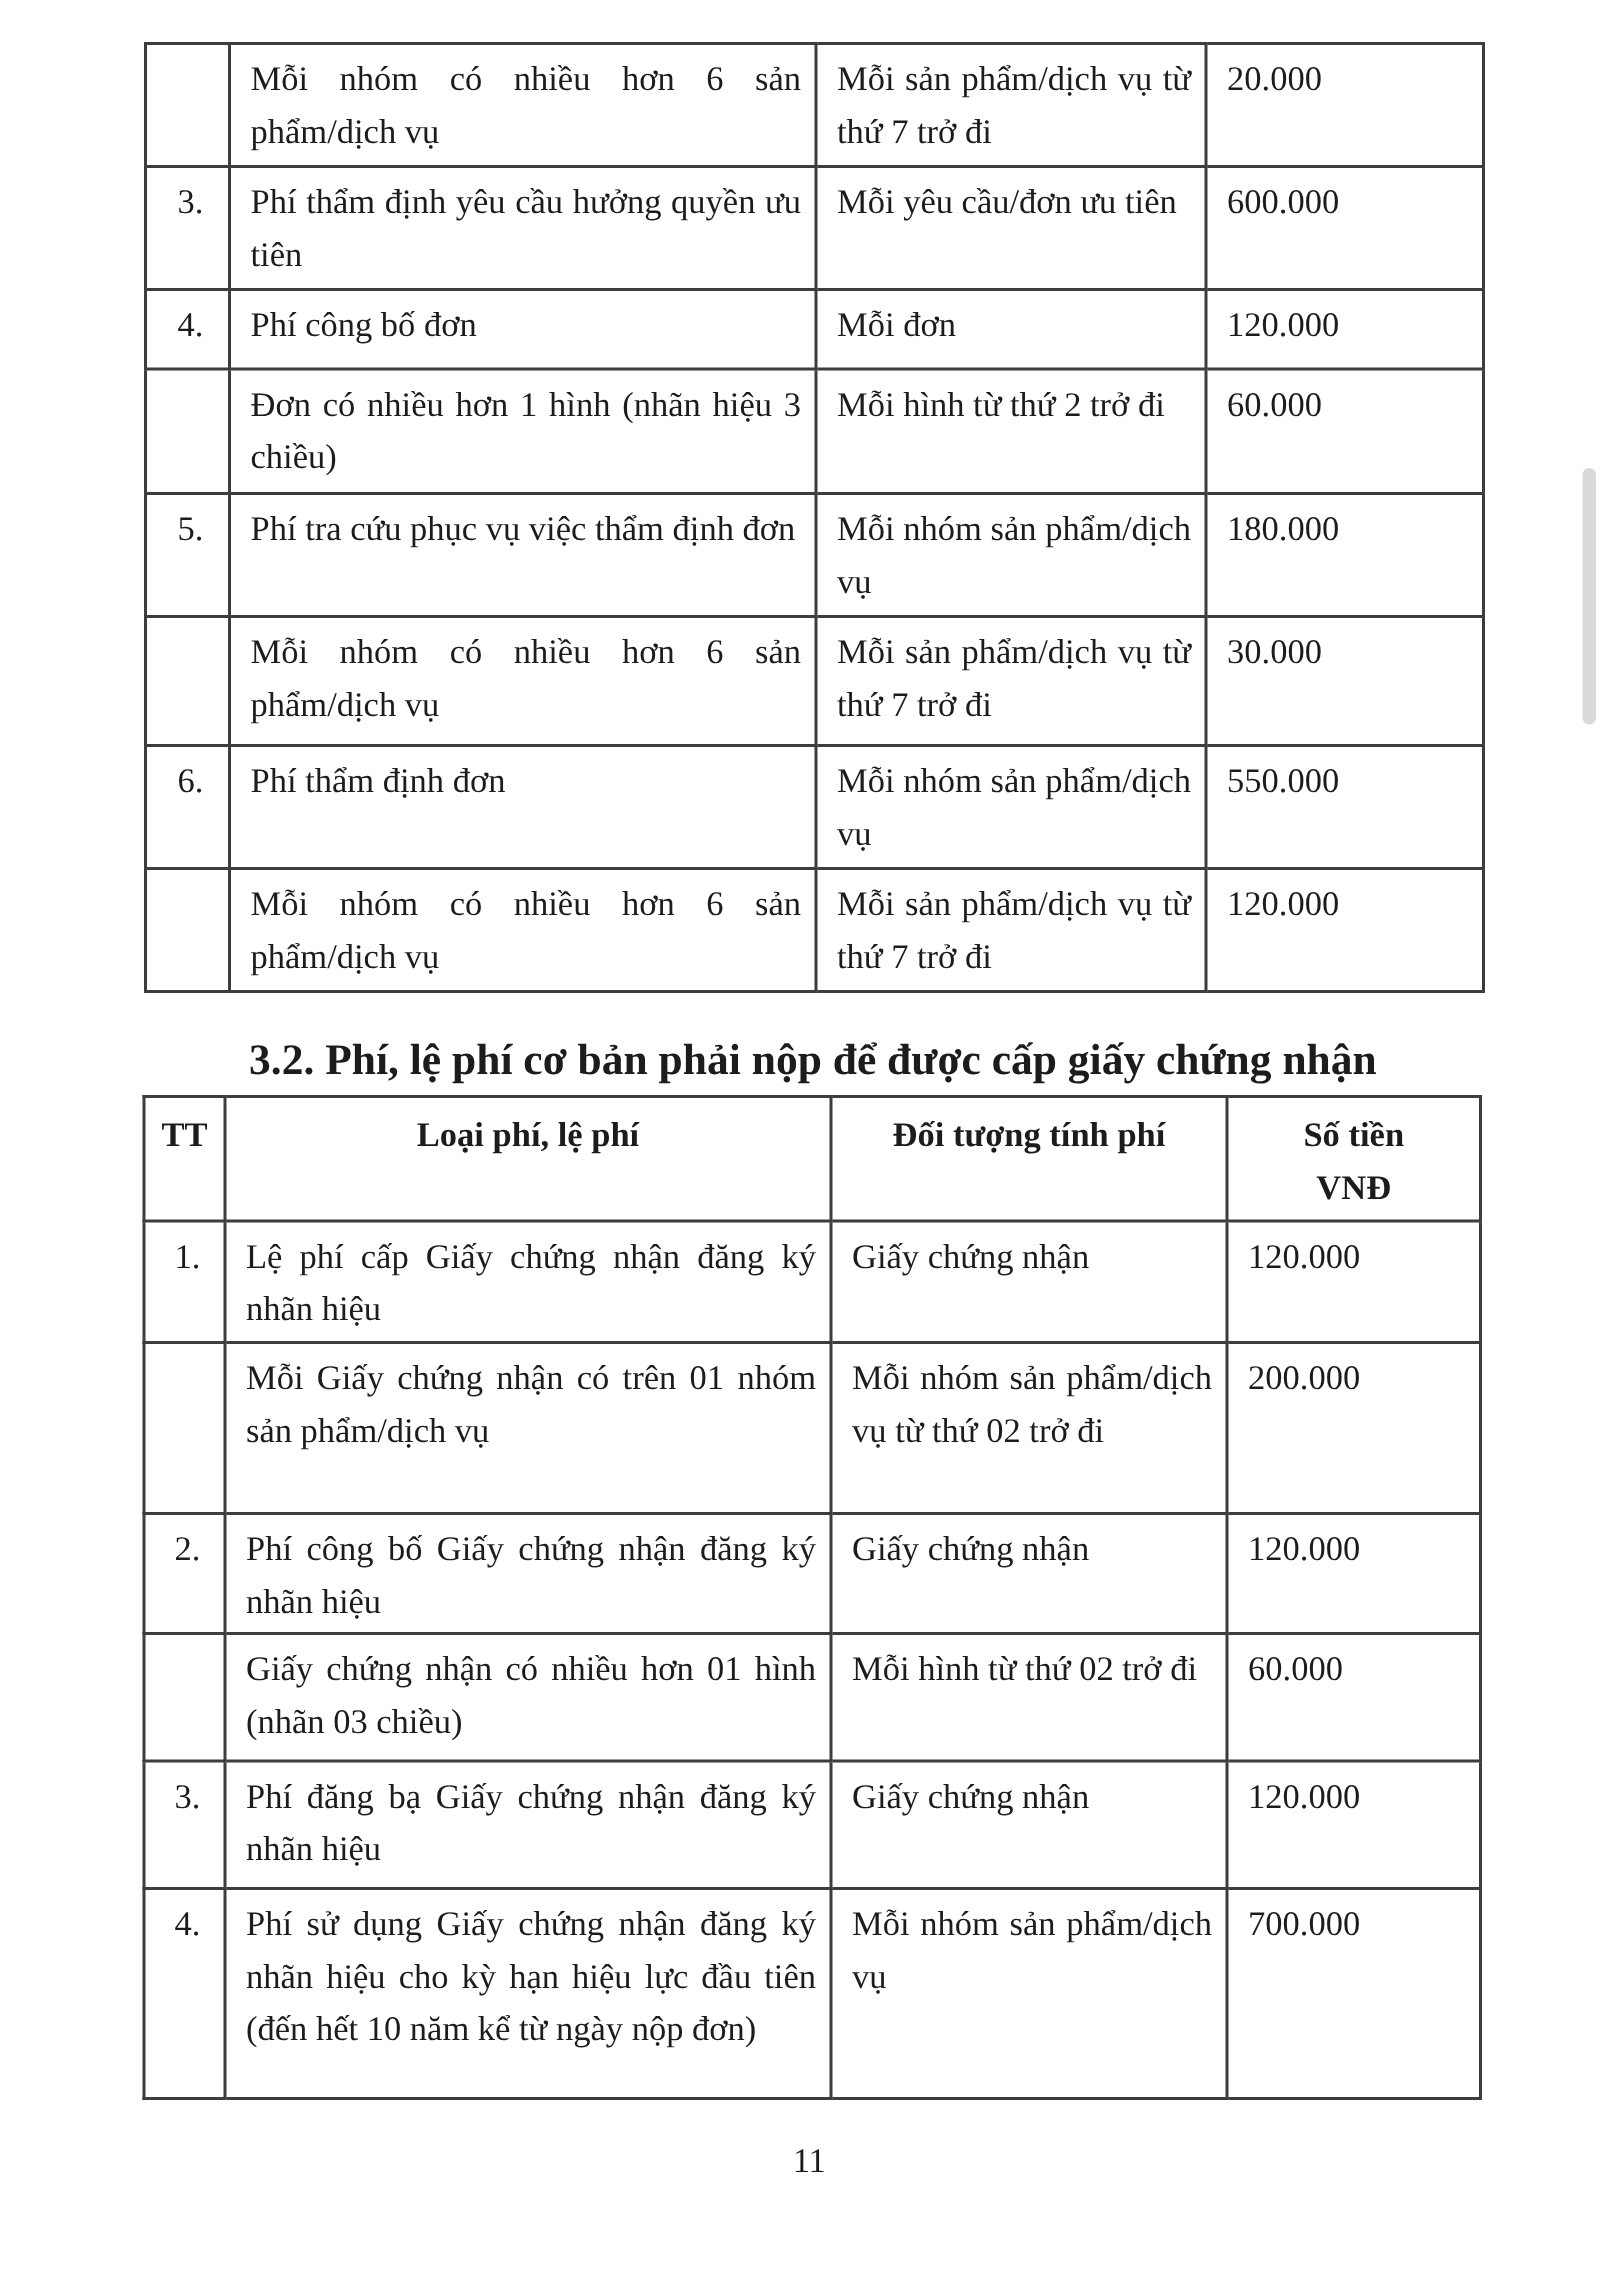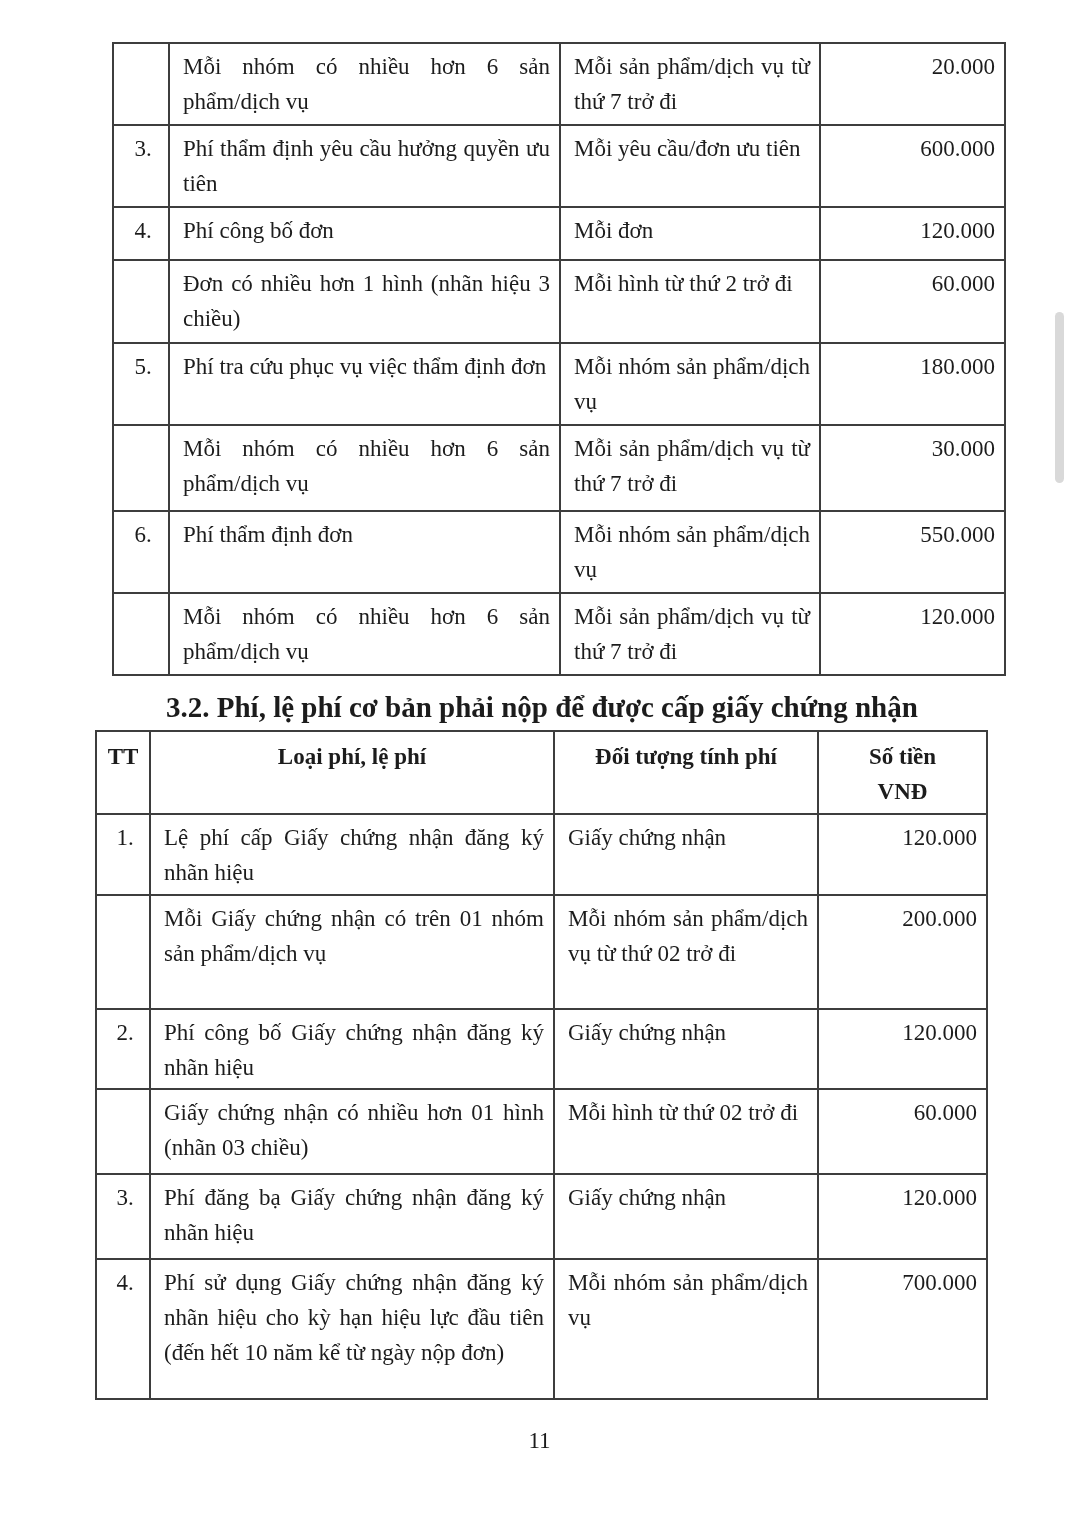--- a/index.html
+++ b/index.html
@@ -20,27 +20,27 @@
     border: 2px solid #3d3d3d;
     vertical-align: top;
     font-size: 23px;
     line-height: 35px;
     padding: 5px 9px 3px 13px;
     overflow: hidden;
     font-weight: normal;
   }
   td.cell-text { text-align: justify; }
   td.cell-tt { text-align: center; padding: 5px 2px 3px 2px; }
-  td.cell-amount { text-align: right; padding-right: 14px; }
+  td.cell-amount { text-align: left; padding-right: 14px; }
   table.fees th {
     font-weight: bold;
     text-align: center;
     padding: 7px 4px 3px 4px;
   }
-  #table1 { left: 96px; top: 42px; width: 892px; margin-left: 16px; }
+  #table1 { left: 96px; top: 28px; width: 892px; }
   #table2 { left: 95px; top: 730px; width: 891px; }
   .section-heading {
     position: absolute;
     left: 166px; top: 691px;
     font-size: 29px;
     font-weight: bold;
     white-space: nowrap;
   }
   .page-number {
     position: absolute;

